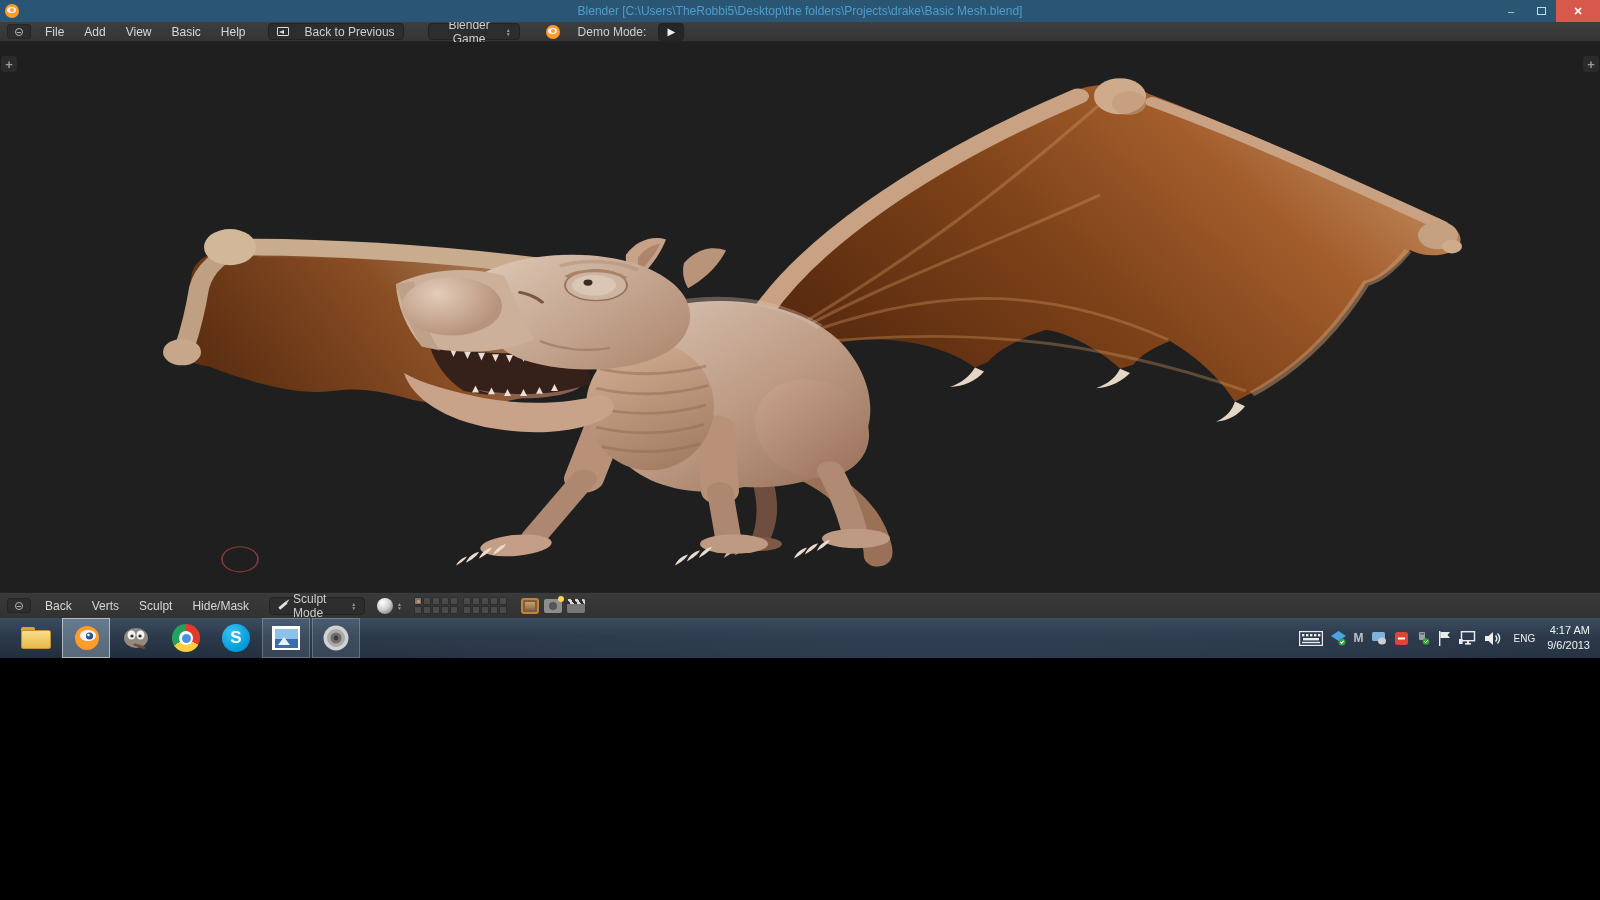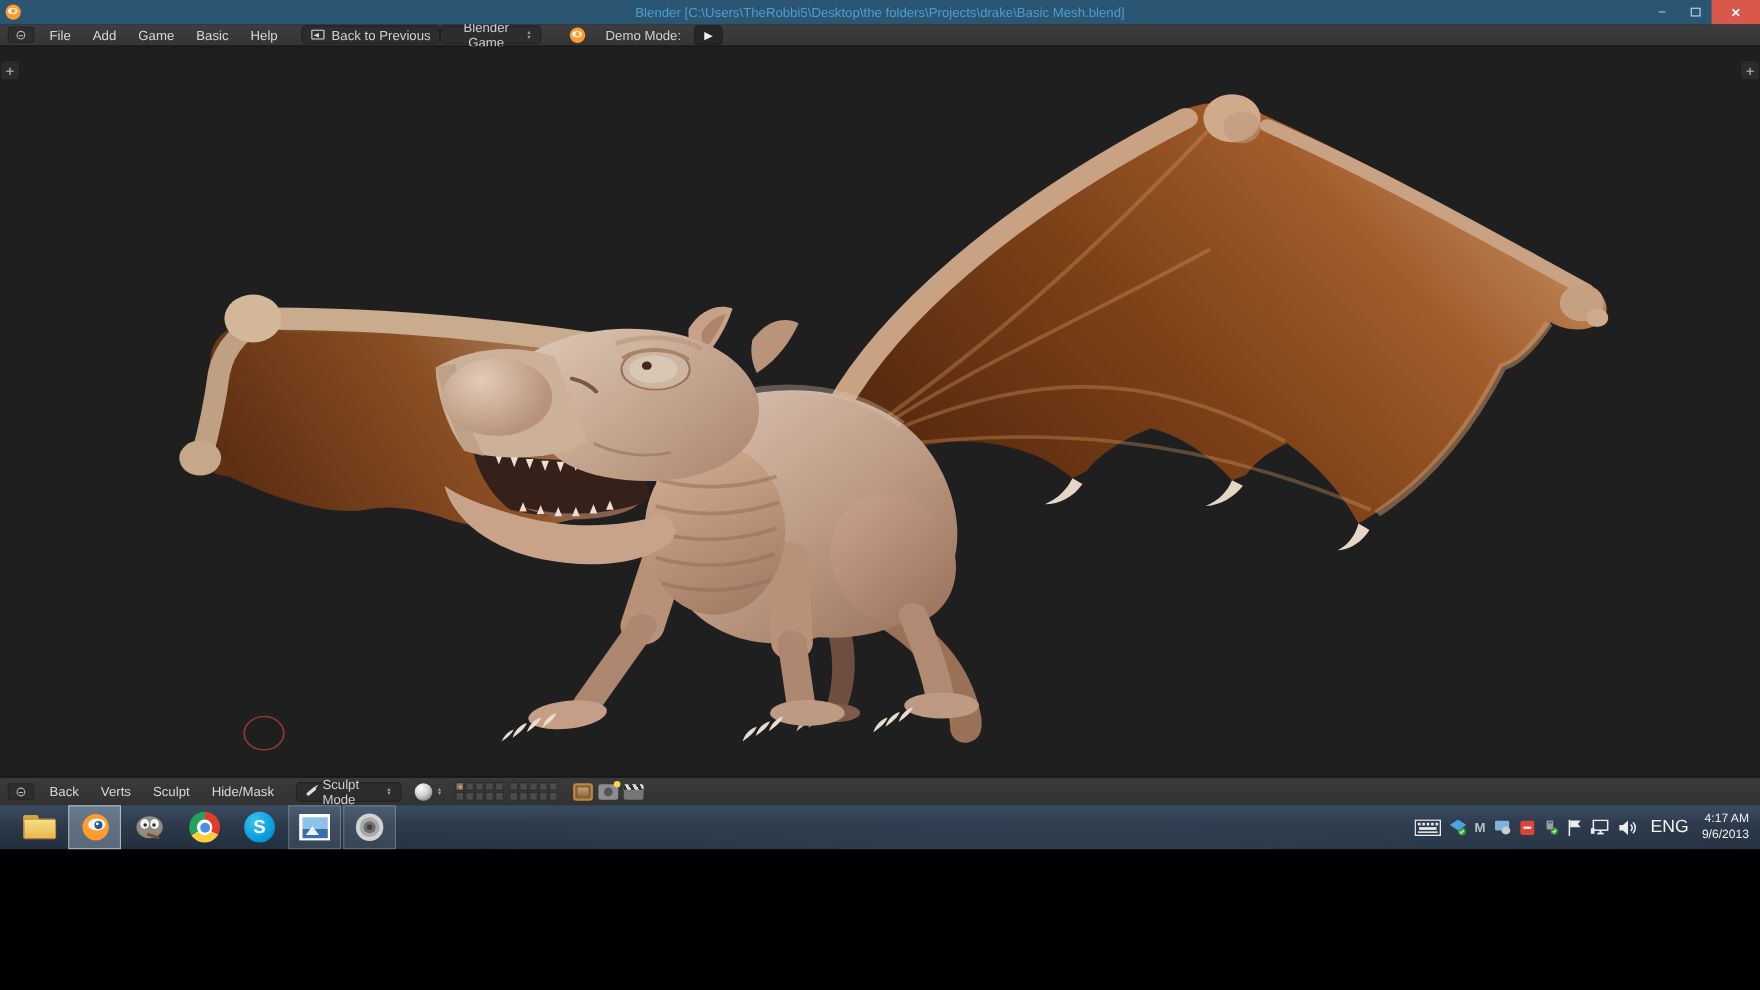--- a/index.html
+++ b/index.html
@@ -1,18 +1,18 @@
 <!DOCTYPE html>
 <html><head>
 <meta charset="utf-8">
 <style>
   * { box-sizing: border-box; margin: 0; padding: 0; }
   html,body { width:1600px; height:900px; overflow:hidden; background:#000;
               font-family:"Liberation Sans", sans-serif; }
-  .app { width:1600px; height:772px; display:flex; flex-direction:column; }
+  .app { width:1600px; height:658px; display:flex; flex-direction:column; }
 
   
   .titlebar { height:22px; background:#2a5674; display:flex; align-items:center; position:relative; flex:0 0 auto; }
   .titlebar .blogo { margin-left:5px; }
   .title-text { position:absolute; left:0; right:0; text-align:center; color:#4f9dce; font-size:12px; }
   .win-controls { margin-left:auto; display:flex; height:22px; z-index:2; }
   .win-btn { width:30px; height:22px; display:flex; align-items:center; justify-content:center; color:#cfd9e0; font-size:11px; }
   .win-btn.restore span { width:9px; height:8px; border:1px solid #cfd9e0; display:block; }
   .win-btn.close { width:44px; background:#d9584c; color:#fff; font-weight:bold; }
 
@@ -25,24 +25,24 @@
   .bheader { background:linear-gradient(#3e3e3e,#343434); display:flex; align-items:center; color:#d8d8d8; font-size:12px; flex:0 0 auto; }
   .info-header { height:20px; border-bottom:1px solid #242424; }
   .sculpt-header { height:26px; border-top:1px solid #232323; background:linear-gradient(#3a3a3a,#323232); }
   .editor-btn { width:24px; height:15px; margin:0 4px 0 7px; background:#2e2e2e; border:1px solid #252525; border-radius:3px;
                 display:flex; align-items:center; justify-content:center; }
   .editor-glyph { width:8px; height:8px; border:1px solid #b5b5b5; border-radius:50%; position:relative; }
   .editor-glyph::after { content:""; position:absolute; left:1px; right:1px; top:3px; height:1px; background:#b5b5b5; }
   .menu-item { padding:0 10px; height:100%; display:flex; align-items:center; }
   .btn { background:#2d2d2d; border:1px solid #222; border-radius:4px; height:17px; display:flex; align-items:center;
          padding:0 8px; color:#cfcfcf; }
-  .back-btn { margin-left:12px; gap:6px; }
+  .back-btn { margin-left:12px; gap:16px; }
   .back-glyph { width:12px; height:9px; border:1px solid #ddd; border-radius:1px; position:relative; }
   .back-glyph::before { content:""; position:absolute; left:1px; top:2px; border-top:2px solid transparent; border-bottom:2px solid transparent; border-right:5px solid #ddd; }
-  .dropdown { width:92px; justify-content:space-between; }
+  .dropdown { margin-left:24px; width:92px; justify-content:space-between; }
   .spinners { display:flex; flex-direction:column; line-height:4px; font-size:5px; color:#9a9a9a; margin-left:4px; }
   .stats { margin-left:10px; color:#c2c2c2; font-size:11px; white-space:nowrap; }
   .demo-label { margin-left:16px; color:#cfcfcf; }
   .play-btn { margin-left:12px; width:26px; height:18px; justify-content:center; font-size:10px; color:#f0f0f0; background:#262626; }
   .hdr-logo { margin-left:26px; margin-right:2px; }
 
   
   .mode-dd { margin-left:10px; width:96px; height:18px; }
   .pencil { width:10px; height:3px; background:#e0e0e0; transform:rotate(-40deg); border-radius:1px; position:relative; margin-right:5px; }
   .pencil::after { content:""; position:absolute; right:-4px; top:0; border-top:1.5px solid transparent; border-bottom:1.5px solid transparent; border-left:4px solid #e0e0e0; }
@@ -75,21 +75,21 @@
   
   .taskbar { height:40px; flex:0 0 auto; display:flex; align-items:center;
       background:linear-gradient(180deg,#3c4d61 0%, #2c3a4b 45%, #222e3d 100%); position:relative; }
   .taskbar::before { content:""; position:absolute; inset:0;
       background:radial-gradient(ellipse at 60% 120%, rgba(90,120,150,.25), transparent 60%); pointer-events:none; }
   .task-apps { display:flex; align-items:stretch; height:40px; padding-left:12px; z-index:1; }
   .task-app { width:48px; display:flex; align-items:center; justify-content:center; margin-right:2px; }
   .task-app.active { background:rgba(190,215,235,.35); border:1px solid rgba(255,255,255,.5); }
   .task-app.open { background:rgba(170,195,220,.14); border:1px solid rgba(255,255,255,.22); }
   .tray { margin-left:auto; display:flex; align-items:center; gap:8px; padding-right:10px; z-index:1; color:#f2f2f2; }
-  .tray .lang { font-size:16px; margin:0 4px; }
+  .tray .lang { font-size:10px; margin:0 4px; }
   .clock { font-size:11px; text-align:right; line-height:1.35; }
 
   
   .ic-folder { width:30px; height:22px; position:relative; }
   .ic-folder::before { content:""; position:absolute; left:0; top:0; width:14px; height:6px; background:#d8a33c; border-radius:2px 2px 0 0; }
   .ic-folder::after { content:""; position:absolute; left:0; top:3px; right:0; bottom:0;
       background:linear-gradient(#f7dd8a,#e8b84b); border-radius:2px; border:1px solid #c2922f; }
   .ic-chrome { width:28px; height:28px; border-radius:50%; position:relative;
       background:conic-gradient(#e23b2e 0 33%, #ffcd40 33% 66%, #23a25f 66% 100%); }
   .ic-chrome::before { content:""; position:absolute; inset:7px; background:#fff; border-radius:50%; }
@@ -121,21 +121,21 @@
       <div class="win-btn close">✕</div>
     </div>
   </div>
 
   <div class="bheader info-header">
     <div class="editor-btn">
         <span class="editor-glyph"></span>
       </div>
     <div class="menu-item">File</div>
     <div class="menu-item">Add</div>
-    <div class="menu-item">Game</div>
+    <div class="menu-item">View</div>
     <div class="menu-item">Basic</div>
     <div class="menu-item">Help</div>
     <div class="btn back-btn">
       <span class="back-glyph"></span>
       <span>Back to Previous</span>
     </div>
     <div class="btn dropdown">
       <span style="flex:1;text-align:center">Blender Game</span>
       <span class="spinners">
         <span>▲</span>

